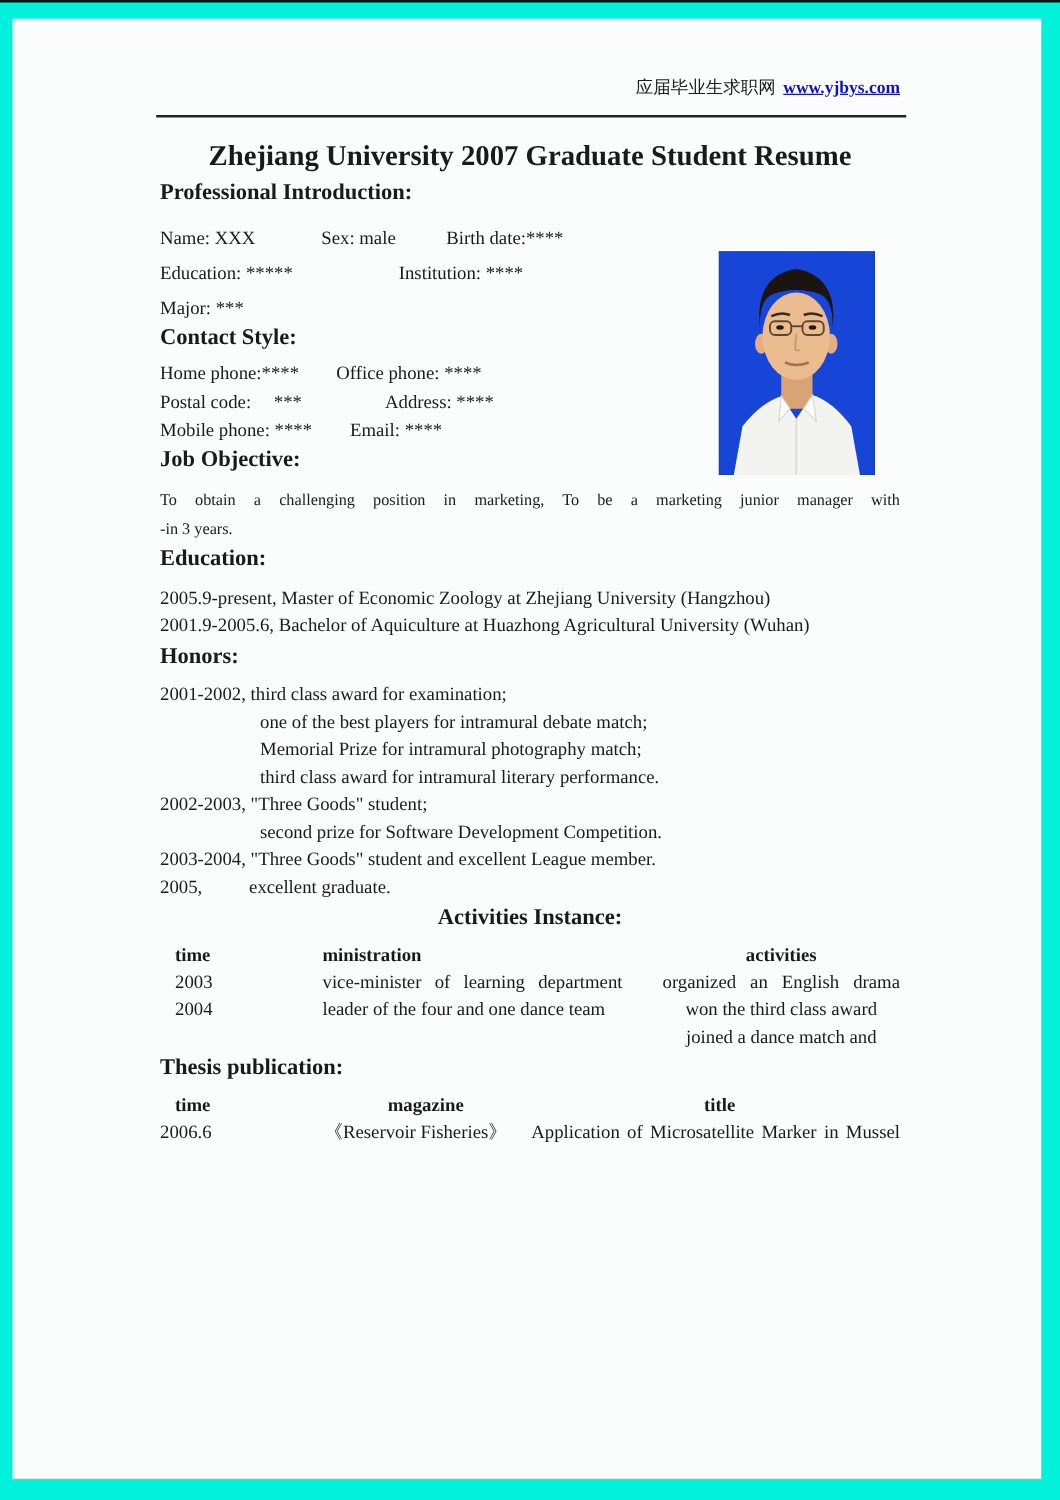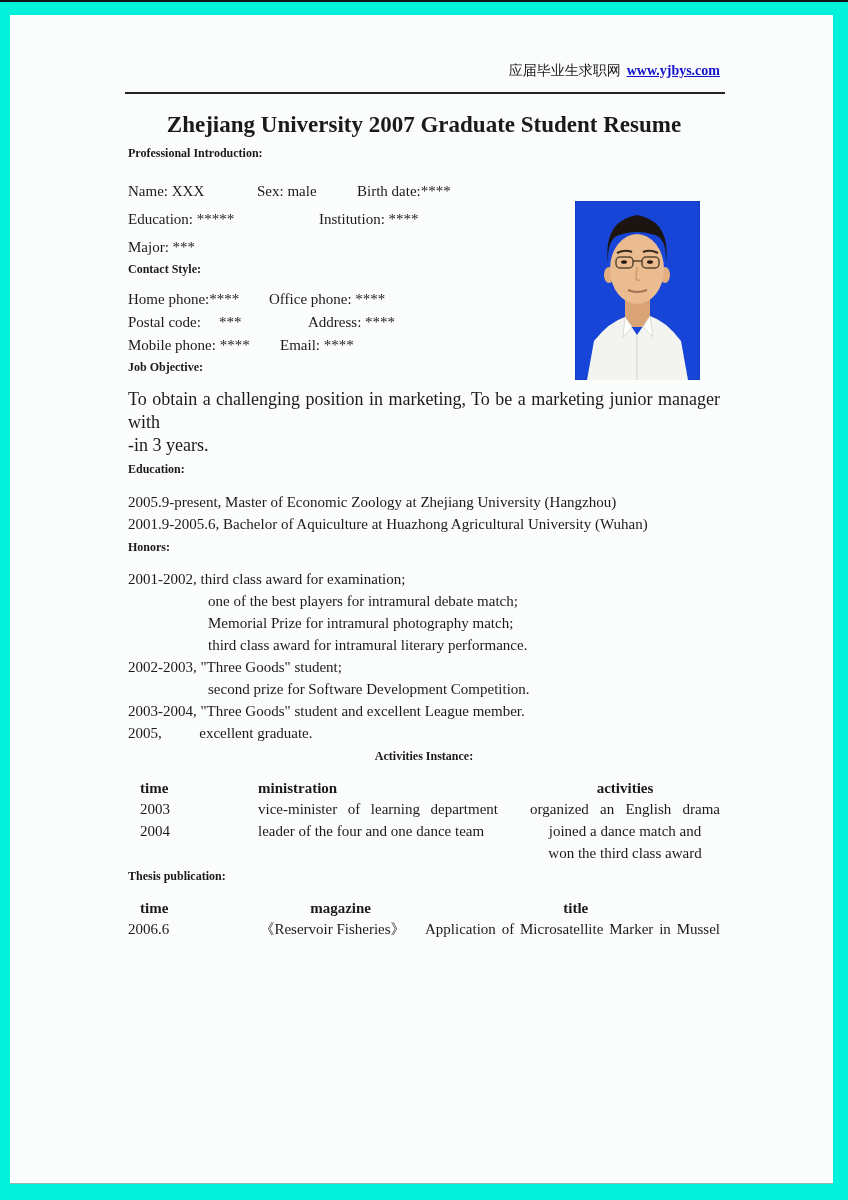--- a/index.html
+++ b/index.html
@@ -7,37 +7,37 @@
        font-family:"Liberation Serif","DejaVu Serif",serif;color:#1a1a1a;}
   .frame{position:absolute;inset:0;background:#01F1DA;}
   .topline{position:absolute;top:0;left:0;width:848px;height:2px;background:#101010;}
   .page{position:absolute;left:10px;top:15px;width:823px;height:1168px;
         background:#FBFDFC;border-bottom:1px solid #9fb3ae;}
   .content{margin-left:118px;width:592px;}
   .site-header{padding-top:46px;text-align:right;font-size:14px;line-height:19px;}
   .site-header .url{color:#1111CC;font-weight:bold;text-decoration:underline;cursor:pointer;margin-left:6px;}
   .rule{margin-top:12px;margin-left:-3px;width:600px;height:2px;background:#222;}
   h1.title{margin:15px 0 0 0;font-size:23px;line-height:32px;text-align:center;font-weight:bold;}
-  h2.sec{margin:0;font-size:12px;line-height:24px;font-weight:bold;}
+  h2.sec{margin:0;font-size:18px;line-height:24px;font-weight:bold;}
   .sec-intro{margin-top:61px;}
   .sec-contact{margin-top:13px;}
   .sec-obj{margin-top:14px;}
   .sec-edu{margin-top:10px;}
   .sec-honors{margin-top:11px;}
   .sec-act{margin-top:12px;text-align:center;}
   .sec-thesis{margin-top:11px;}
   .t{white-space:pre-wrap;}
   .iline{display:flex;font-size:15px;line-height:20px;}
   .irow1{margin-top:16px;}
   .irow{margin-top:8px;gap:47px;}
   .crow1{margin-top:8px;}
   .crow{margin-top:3px;}
   .w129{width:129px;} .w100{width:100px;} .w144{width:144px;}
   .w141{width:141px;} .w152{width:152px;} .w91{width:91px;} .w89{width:89px;}
-  .obj{margin-top:9px;font-size:18px;line-height:23px;}
+  .obj{margin-top:9px;font-size:13px;line-height:23px;}
   .just{text-align:justify;text-align-last:justify;}
   .edu{margin-top:10px;font-size:15px;line-height:22px;}
   .hon{margin-top:9px;font-size:15px;line-height:22px;}
   .bl{white-space:pre-wrap;}
   .ind{padding-left:80px;}
   .row-a{display:flex;font-size:15px;line-height:22px;align-items:flex-start;}
   .thead{margin-top:10px;font-weight:bold;font-size:15px;line-height:20px;}
   .c1{width:55px;margin-left:12px;}
   .c2{width:240px;margin-left:63px;text-align:left;}
   .c3{width:190px;margin-left:32px;text-align:center;}
@@ -127,22 +127,22 @@
         <span class="c1">2003</span>
         <span class="c2 just">vice-minister of learning department</span>
         <span class="c3">
           <div class="just">organized an English drama</div>
         </span>
       </div>
       <div class="row-a">
         <span class="c1">2004</span>
         <span class="c2">leader of the four and one dance team</span>
         <span class="c3">
+          <div>won the third class award</div>
           <div>joined a dance match and</div>
-          <div>won the third class award</div>
         </span>
       </div>
 
       <h2 class="sec sec-thesis">Thesis publication:</h2>
       <div class="row-a thead">
         <span class="d1 d1h">time</span>
         <span class="d2">magazine</span>
         <span class="d3" style="text-align:center;">title</span>
       </div>
       <div class="row-a">

